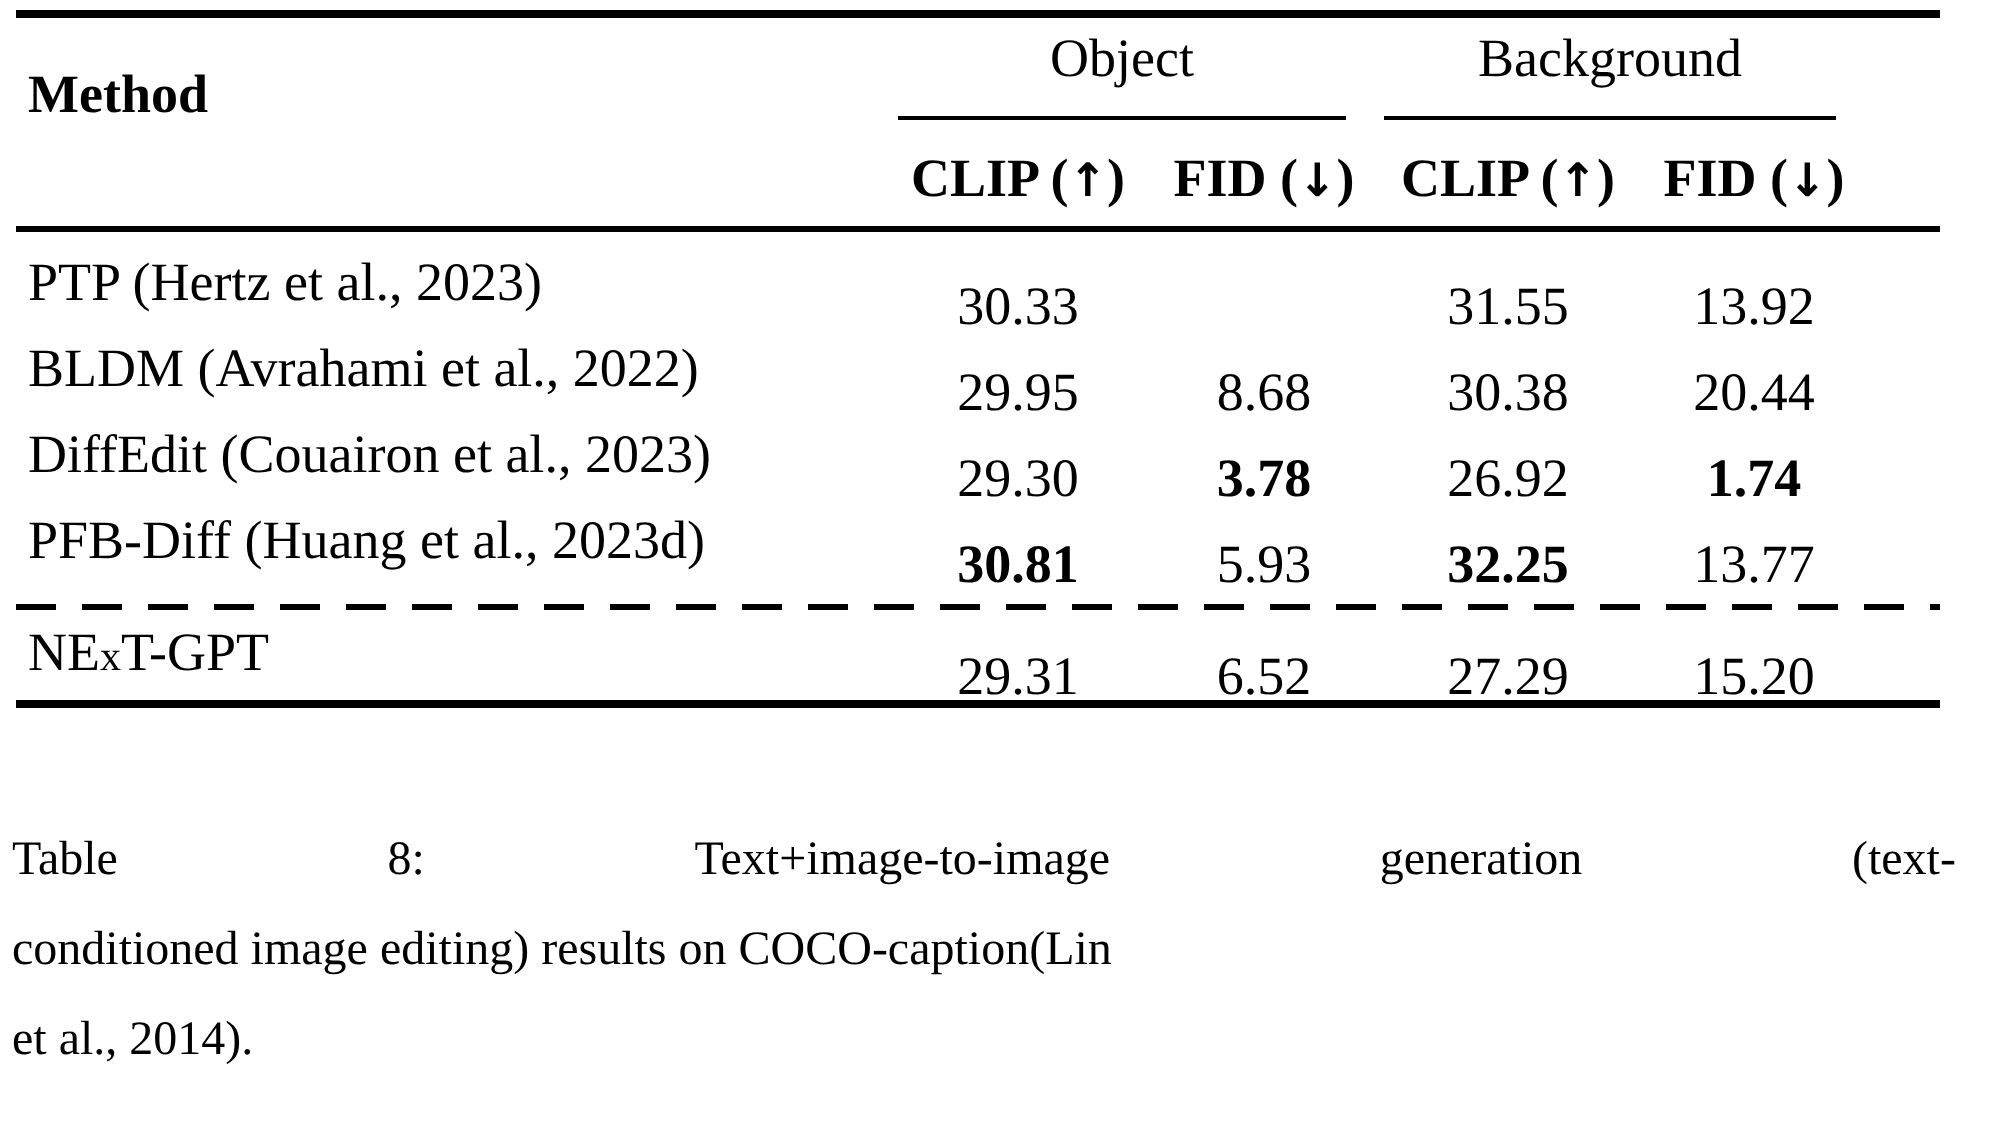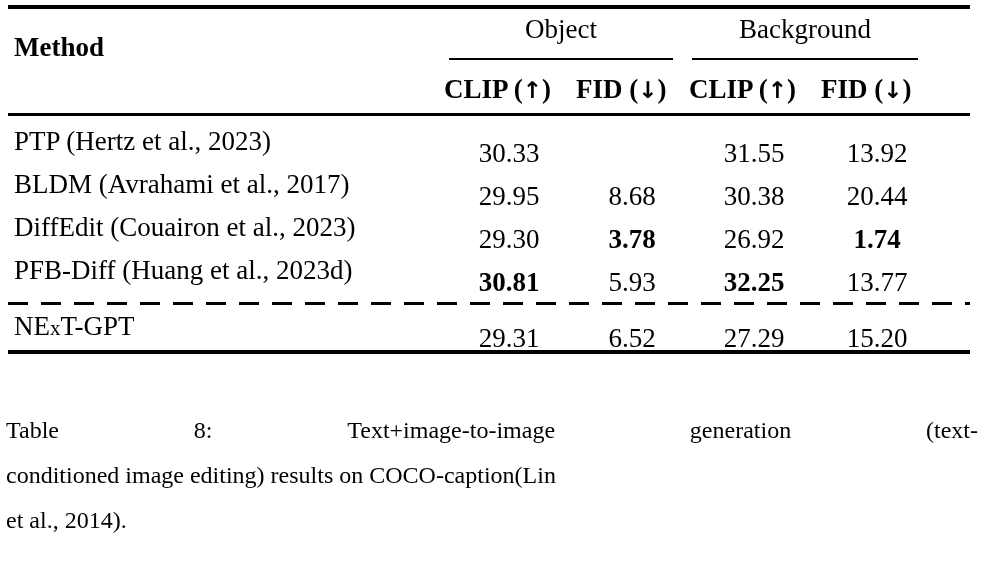--- a/index.html
+++ b/index.html
@@ -91,21 +91,21 @@
     white-space: nowrap;
   }
 
   
   .metric-header {
     position: absolute;
     top: 72px;
     font-weight: bold;
     font-size: 27px;
     line-height: 34px;
-    text-align: left;
+    text-align: center;
     white-space: nowrap;
   }
   .col-c1 { left: 436px; width: 130px; }
   .col-c2 { left: 568px; width: 112px; }
   .col-c3 { left: 681px; width: 130px; }
   .col-c4 { left: 813px; width: 112px; }
 
   .arrow { font-family: "DejaVu Sans", sans-serif; font-size: 23px; }
 
   
@@ -192,21 +192,21 @@
     <div class="metric-header col-c4"><span>FID</span> (<span class="arrow">↓</span>)</div>
 
     <div class="row row-0">
       <div class="cell-method">PTP (Hertz et al., 2023)</div>
       <div class="cell-num col-c1">30.33</div>
       <div class="cell-num col-c3">31.55</div>
       <div class="cell-num col-c4">13.92</div>
     </div>
 
     <div class="row row-1">
-      <div class="cell-method">BLDM (Avrahami et al., 2017)</div>
+      <div class="cell-method">BLDM (Avrahami et al., 2022)</div>
       <div class="cell-num col-c1">29.95</div>
       <div class="cell-num col-c2">8.68</div>
       <div class="cell-num col-c3">30.38</div>
       <div class="cell-num col-c4">20.44</div>
     </div>
 
     <div class="row row-2">
       <div class="cell-method">DiffEdit (Couairon et al., 2023)</div>
       <div class="cell-num col-c1">29.30</div>
       <div class="cell-num col-c2 bold">3.78</div>

